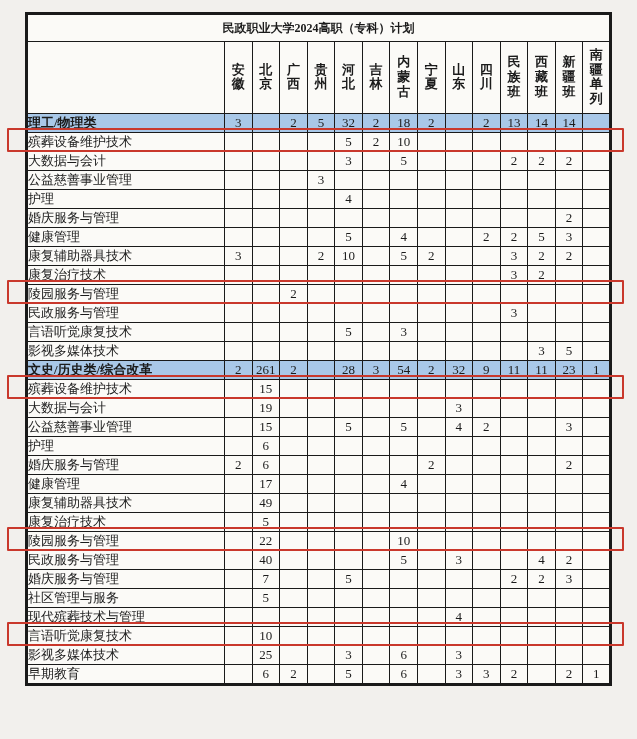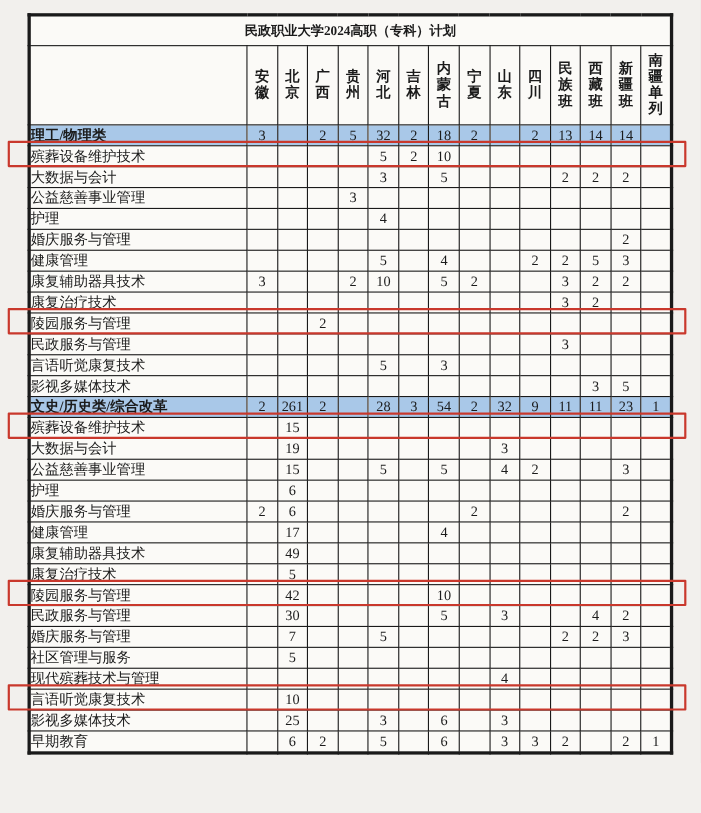--- a/index.html
+++ b/index.html
@@ -471,38 +471,38 @@
           <td class="num-cell"></td>
           <td class="num-cell"></td>
           <td class="num-cell"></td>
           <td class="num-cell"></td>
           <td class="num-cell"></td>
           <td class="num-cell"></td>
         </tr>
         <tr class="data-row hl-row">
           <td class="label-cell">陵园服务与管理</td>
           <td class="num-cell"></td>
-          <td class="num-cell">42</td>
+          <td class="num-cell">22</td>
           <td class="num-cell"></td>
           <td class="num-cell"></td>
           <td class="num-cell"></td>
           <td class="num-cell"></td>
           <td class="num-cell">10</td>
           <td class="num-cell"></td>
           <td class="num-cell"></td>
           <td class="num-cell"></td>
           <td class="num-cell"></td>
           <td class="num-cell"></td>
           <td class="num-cell"></td>
           <td class="num-cell"></td>
         </tr>
         <tr class="data-row">
           <td class="label-cell">民政服务与管理</td>
           <td class="num-cell"></td>
-          <td class="num-cell">30</td>
+          <td class="num-cell">40</td>
           <td class="num-cell"></td>
           <td class="num-cell"></td>
           <td class="num-cell"></td>
           <td class="num-cell"></td>
           <td class="num-cell">5</td>
           <td class="num-cell"></td>
           <td class="num-cell">3</td>
           <td class="num-cell"></td>
           <td class="num-cell"></td>
           <td class="num-cell">4</td>

